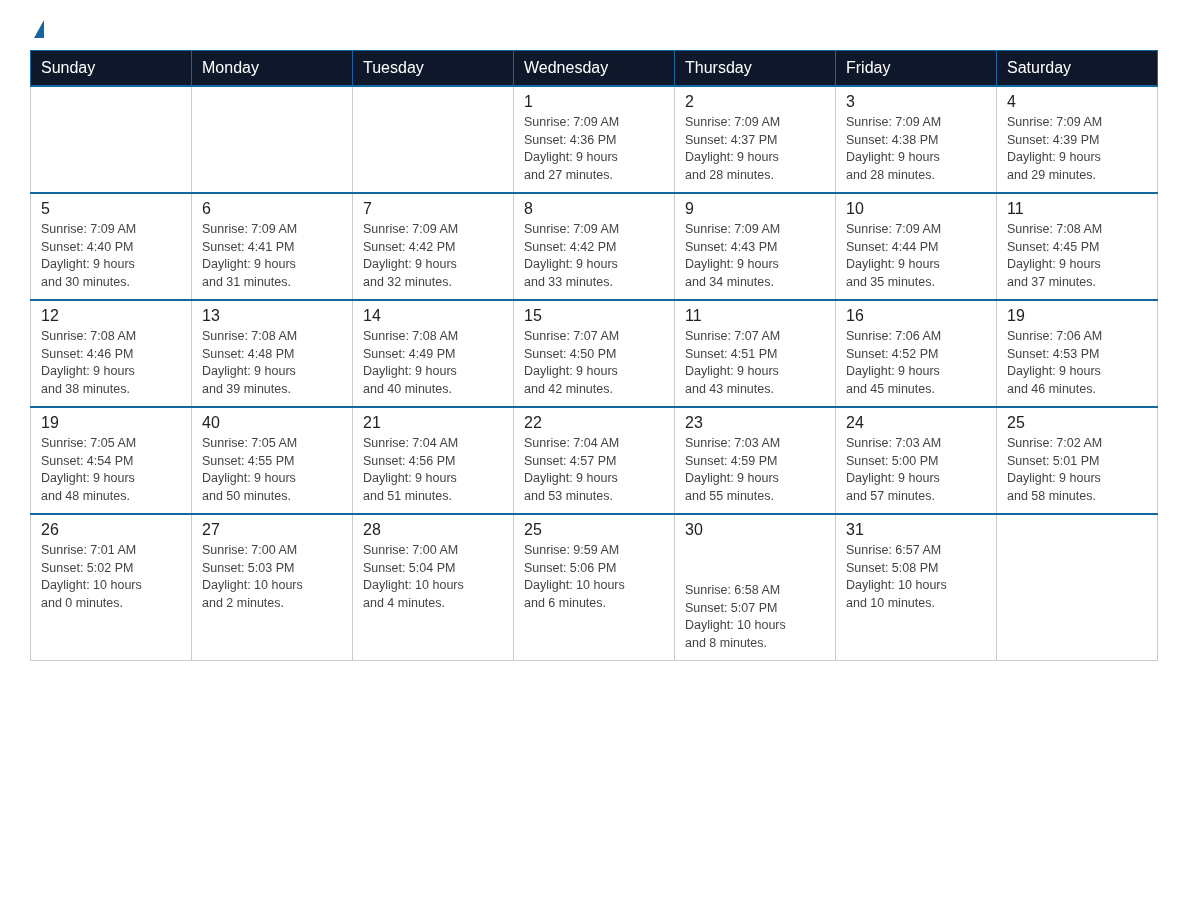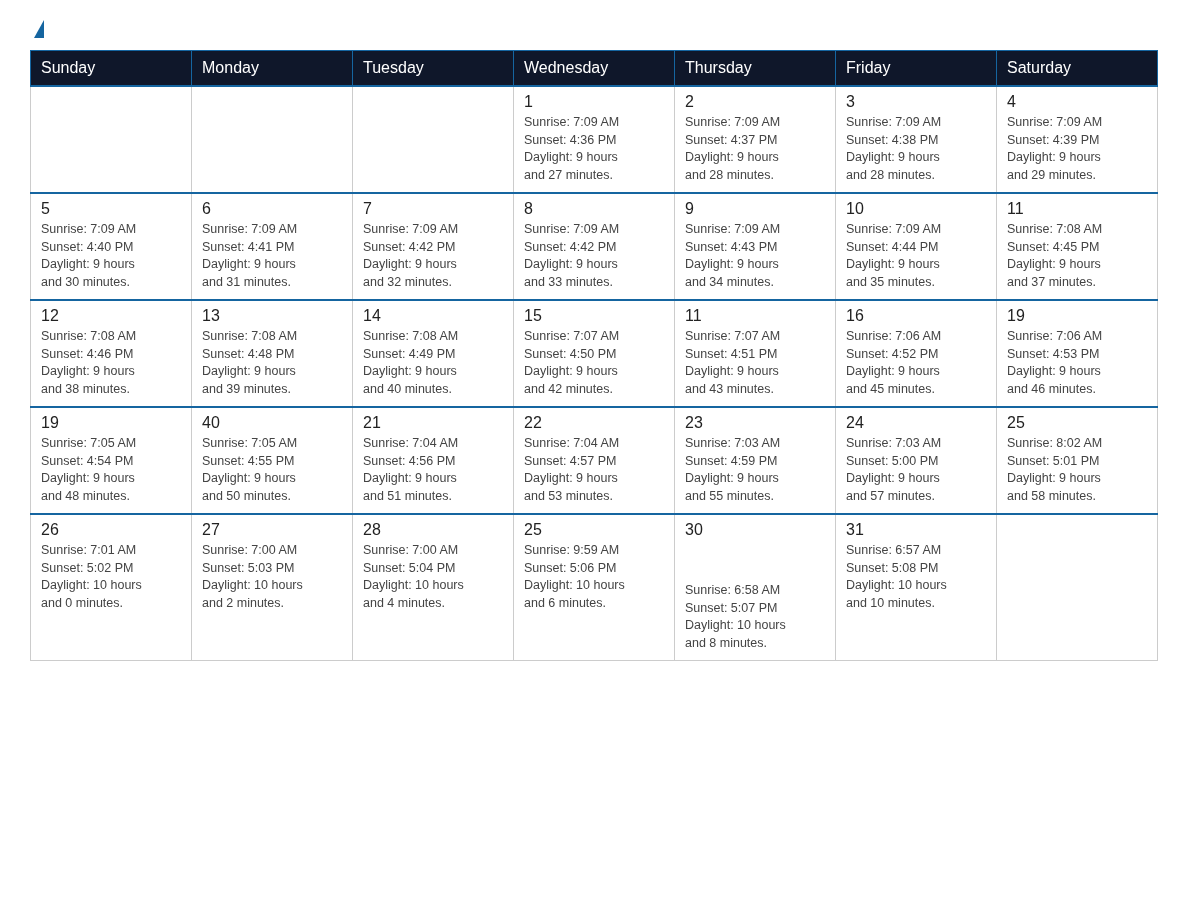--- a/index.html
+++ b/index.html
@@ -304,21 +304,21 @@
         </td>
         <td>
           <span class="day-number">24</span>
           <div class="day-info" style="white-space: pre-line;">Sunrise: 7:03 AM
 Sunset: 5:00 PM
 Daylight: 9 hours
 and 57 minutes.</div>
         </td>
         <td>
           <span class="day-number">25</span>
-          <div class="day-info" style="white-space: pre-line;">Sunrise: 8:02 AM
+          <div class="day-info" style="white-space: pre-line;">Sunrise: 7:02 AM
 Sunset: 5:01 PM
 Daylight: 9 hours
 and 58 minutes.</div>
         </td>
       </tr>
       <tr>
         <td>
           <span class="day-number">26</span>
           <div class="day-info" style="white-space: pre-line;">Sunrise: 7:01 AM
 Sunset: 5:02 PM

